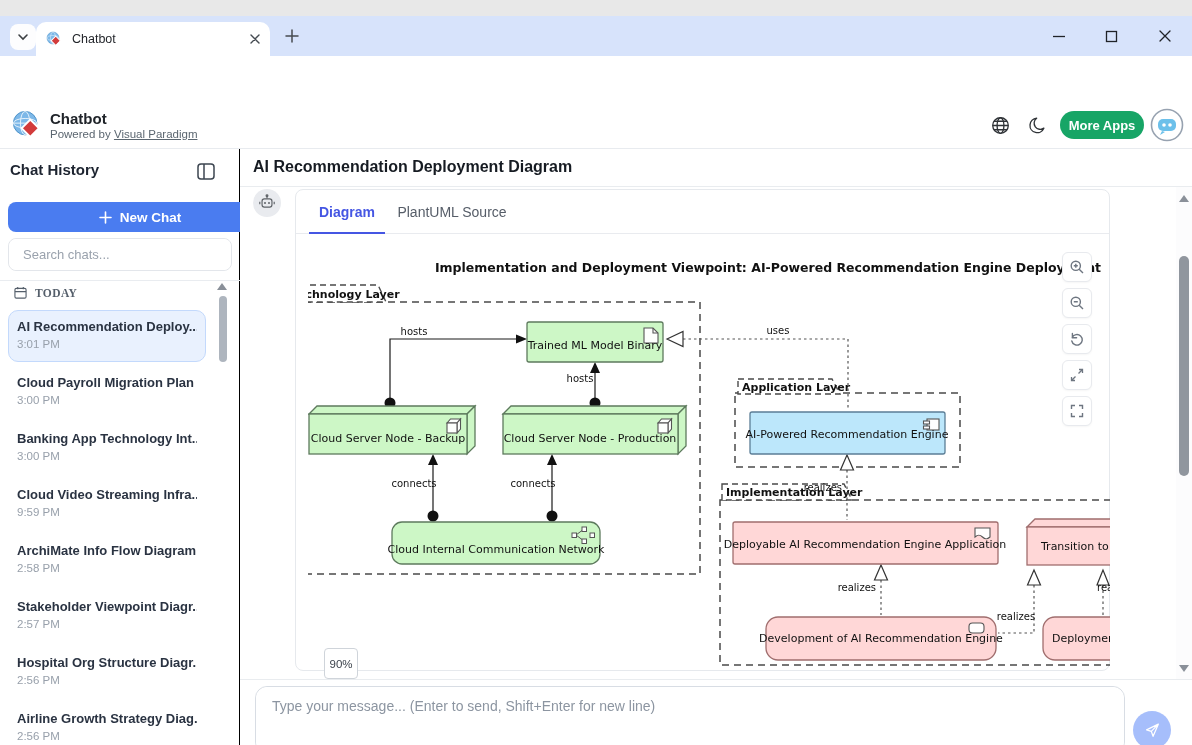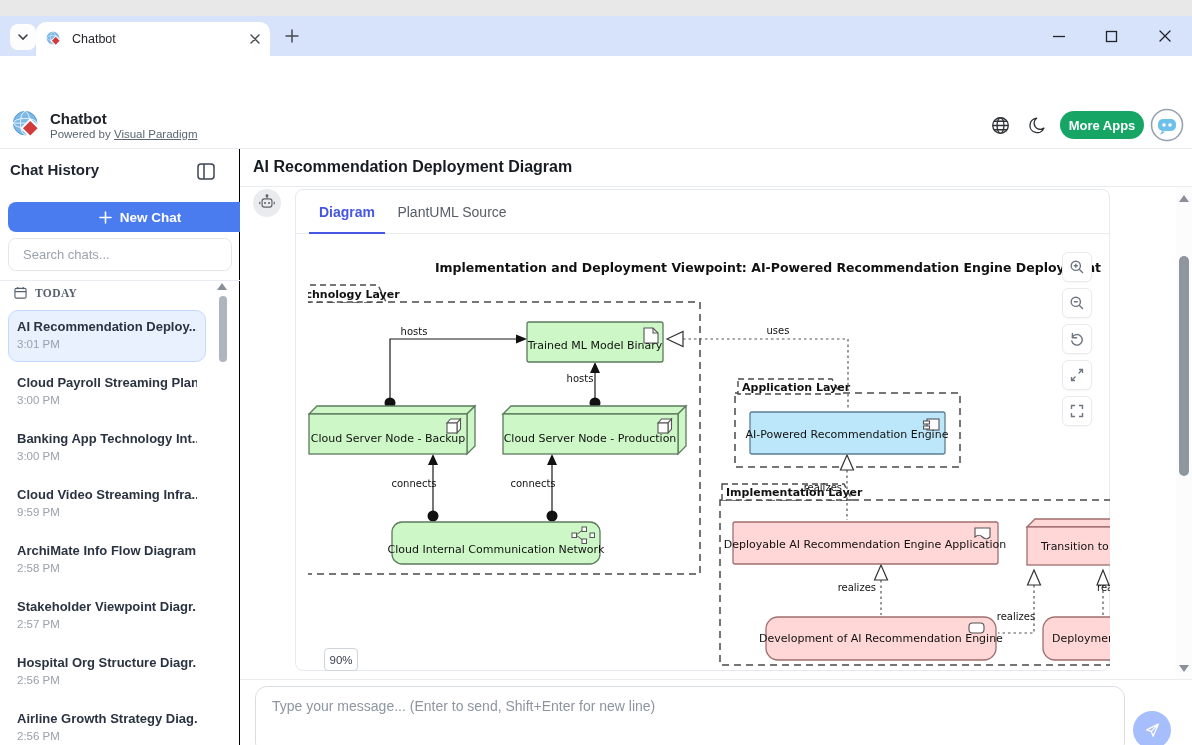--- a/index.html
+++ b/index.html
@@ -53,21 +53,21 @@
   .main-title { left:13px; top:9px; font-size:16px; font-weight:bold; color:#161b22; }
   .robot-avatar { left:13px; top:40px; width:28px; height:28px; border-radius:50%; background:#e9ebef; display:flex; align-items:center; justify-content:center; }
   .card { left:55px; top:40px; width:815px; height:482px; border:1px solid #e6e9ed; border-radius:8px; background:#fff; }
   .tabbar { left:0; top:0; width:813px; height:44px; border-bottom:1px solid #e9ebef; }
   .tab1 { left:13px; top:0; width:76px; height:44px; line-height:44px; text-align:center; font-size:14px; color:#4556e3; font-weight:bold; }
   .tab2 { left:97px; top:0; width:118px; height:44px; line-height:44px; text-align:center; font-size:14px; color:#565d68; }
   .tab-underline { left:13px; top:42px; width:76px; height:2px; background:#4556e3; }
   .viewport { left:12px; top:44px; width:803px; height:437px; overflow:hidden; }
   .zoompanel { right:17px; top:62px; width:30px; }
   .zbtn { width:30px; height:30px; background:#fff; border:1px solid #e8eaee; border-radius:6px; margin-bottom:6px; display:flex; align-items:center; justify-content:center; box-shadow:0 1px 2px rgba(0,0,0,0.04); }
-  .zoombadge { left:28px; top:458px; width:34px; height:23px; background:#fff; border:1px solid #cfd4da; border-radius:4px; font-size:11.5px; color:#3c434c; display:flex; align-items:center; justify-content:center; }
+  .zoombadge { left:28px; top:458px; width:34px; height:31px; background:#fff; border:1px solid #cfd4da; border-radius:4px; font-size:11.5px; color:#3c434c; display:flex; align-items:center; justify-content:center; }
   .main-scroll { left:936px; top:38px; width:16px; height:492px; background:#fcfcfd; }
   .ms-thumb { left:3px; top:69px; width:10px; height:220px; background:#90969e; border-radius:5px; }
   .inputbar { left:0; top:530px; width:952px; height:82px; background:#fff; border-top:1px solid #e9ecef; }
   .msginput { left:15px; top:6px; width:870px; height:68px; border:1px solid #d8dde4; border-radius:12px; }
   .msginput input { width:100%; height:100%; border:0; border-radius:12px; padding:0 16px 28px 16px; font-size:14px; font-family:inherit; outline:none; color:#333; }
   .msginput input::placeholder { color:#8c95a1; }
   .sendbtn { left:893px; top:31px; width:38px; height:38px; border-radius:50%; background:#a6befb; display:flex; align-items:center; justify-content:center; }
 
   .diagram-svg { position:absolute; left:0; top:8px; }
   .diagram-svg text { font-family:"DejaVu Sans", sans-serif; fill:#111; }
@@ -226,21 +226,21 @@
           </g>
         </svg>
       <span>TODAY</span>
     </div>
     <div class="abs chatlist">
       <div class="chat-item selected">
         <div class="ci-title">AI Recommendation Deploy...</div>
         <div class="ci-time">3:01 PM</div>
       </div>
       <div class="chat-item">
-        <div class="ci-title">Cloud Payroll Streaming Plan</div>
+        <div class="ci-title">Cloud Payroll Migration Plan</div>
         <div class="ci-time">3:00 PM</div>
       </div>
       <div class="chat-item">
         <div class="ci-title">Banking App Technology Int...</div>
         <div class="ci-time">3:00 PM</div>
       </div>
       <div class="chat-item">
         <div class="ci-title">Cloud Video Streaming Infra...</div>
         <div class="ci-time">9:59 PM</div>
       </div>

